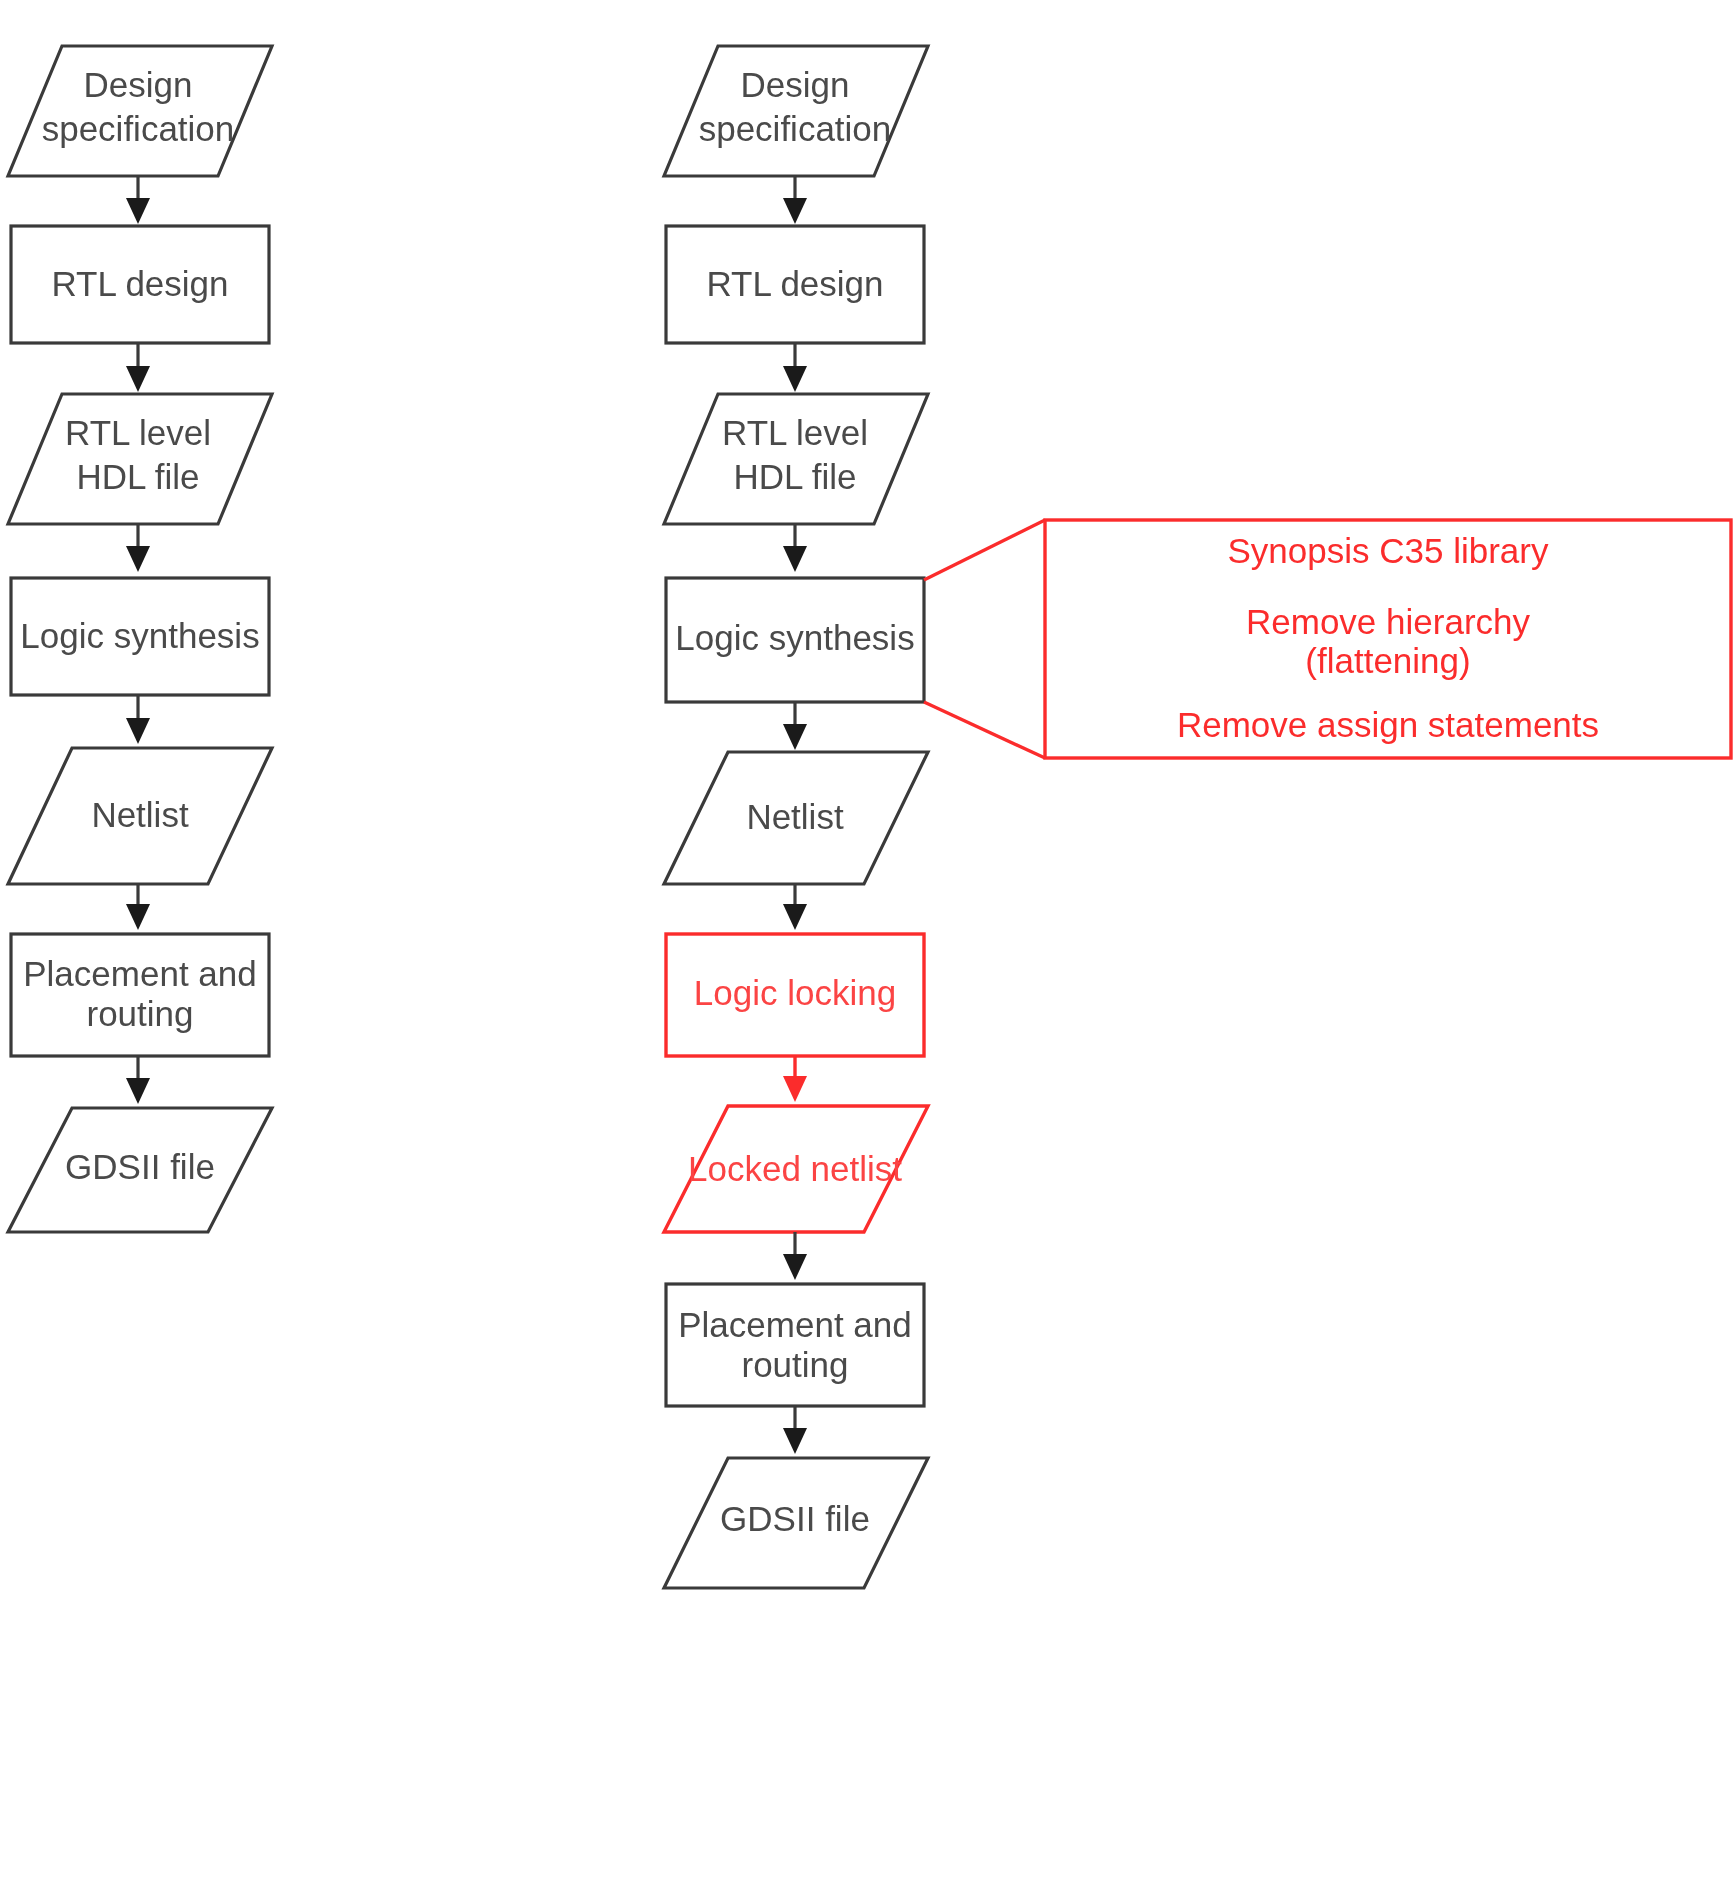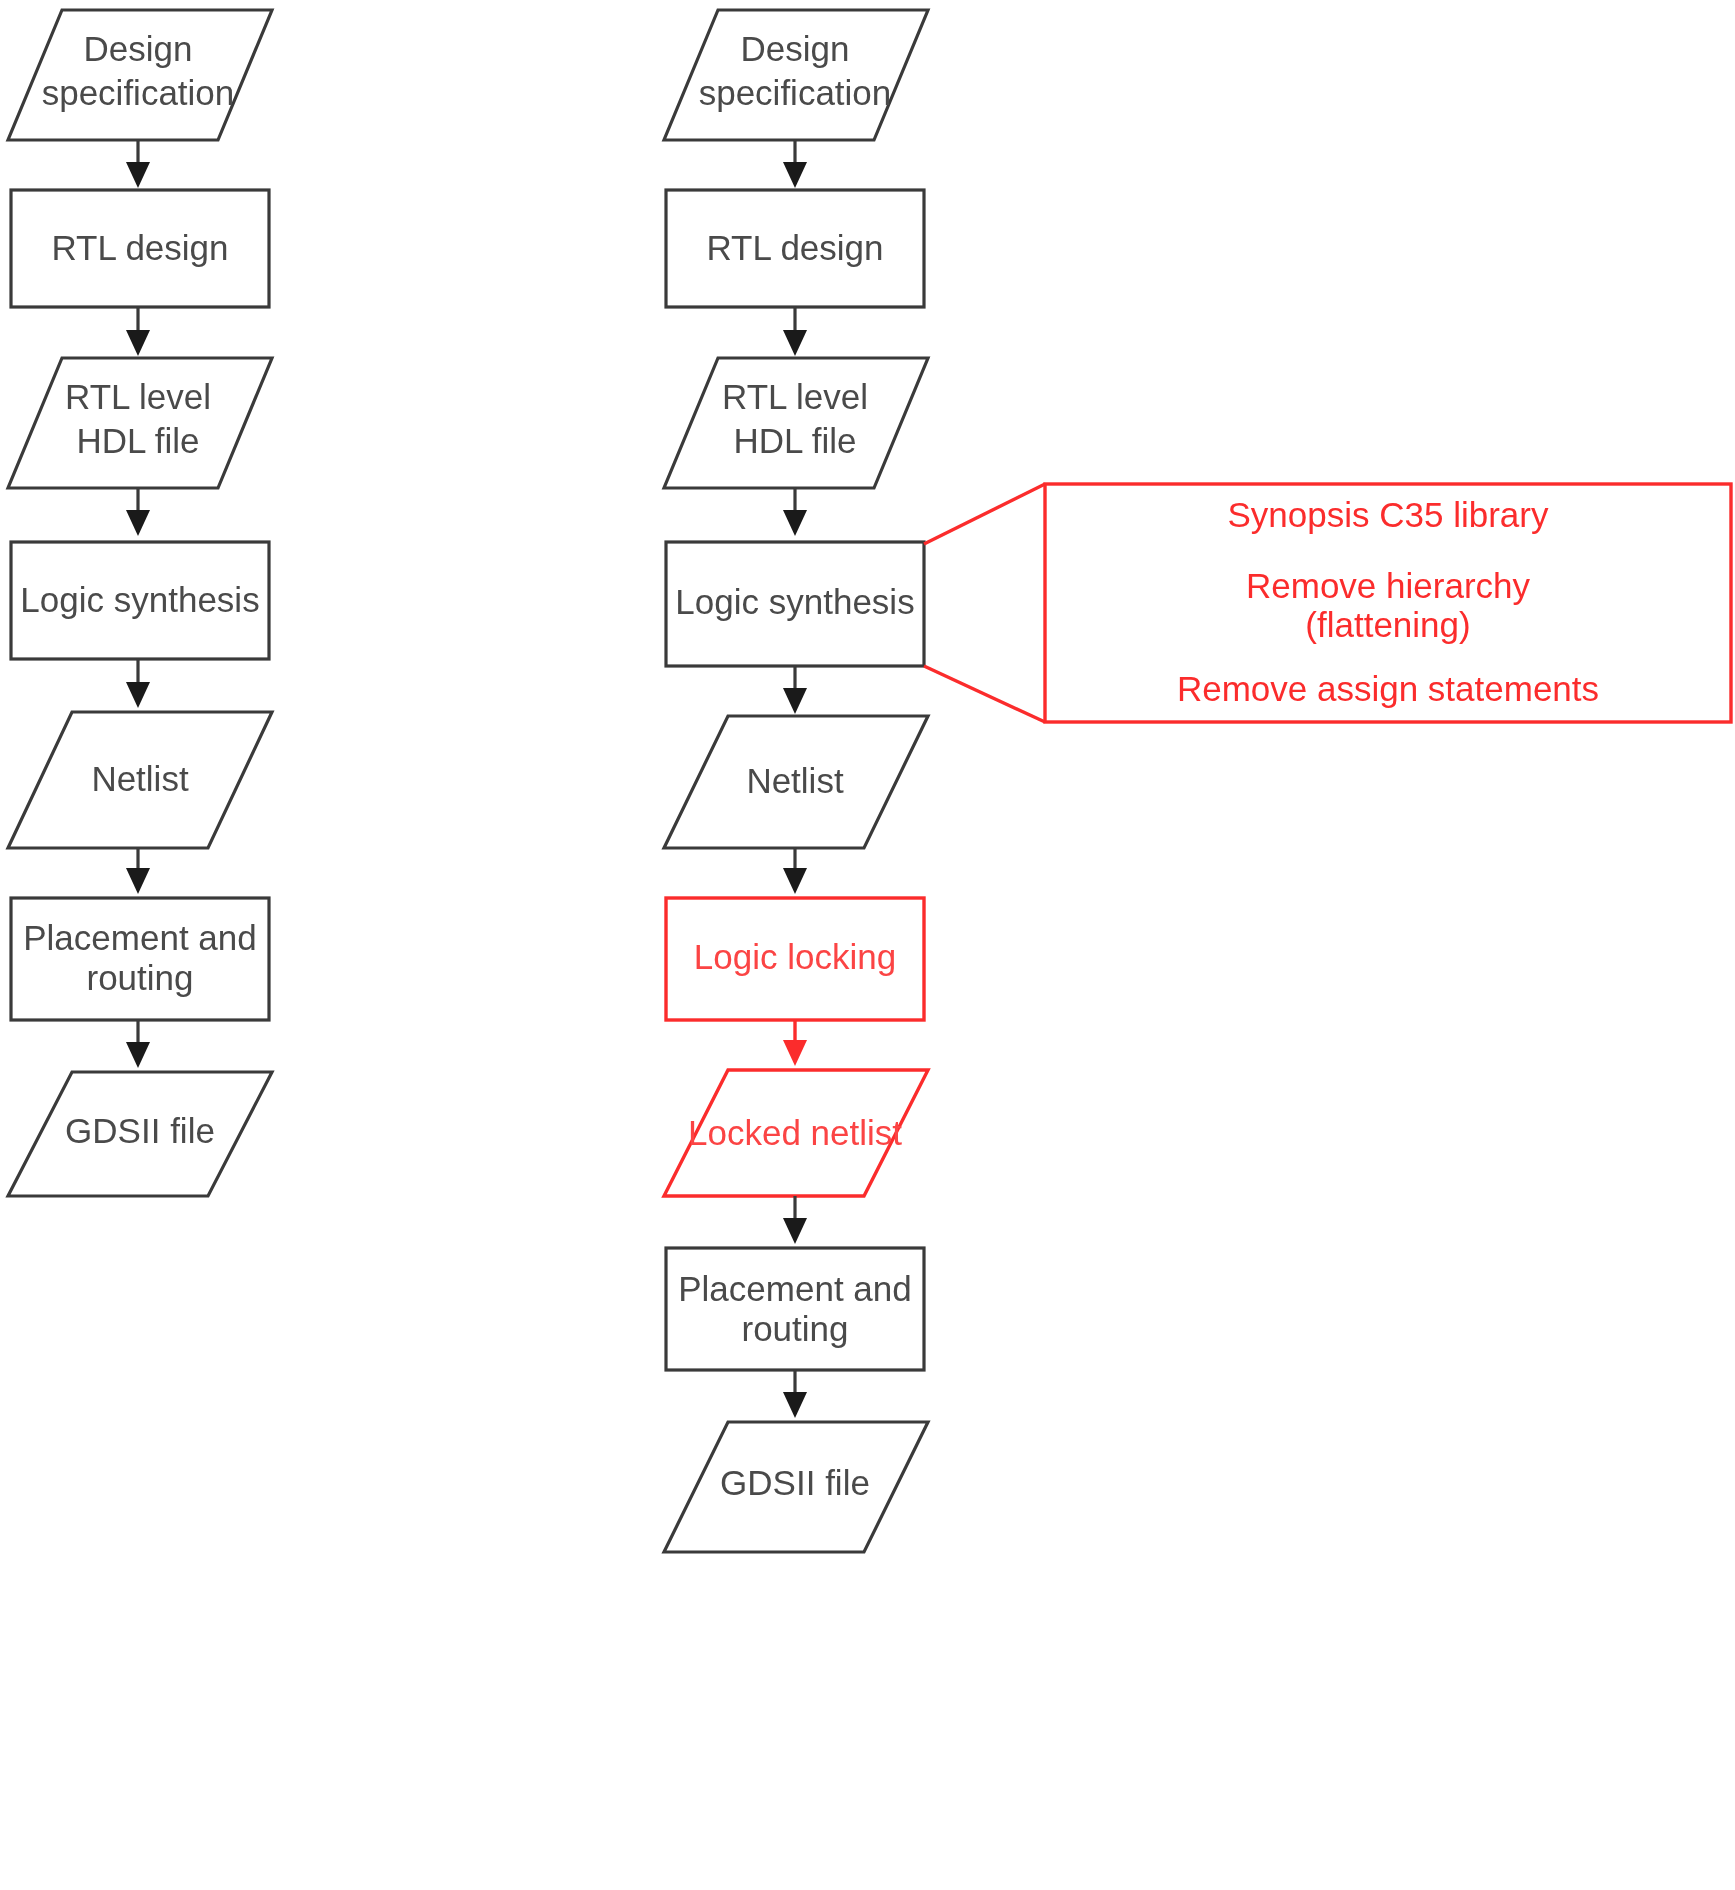--- a/index.html
+++ b/index.html
@@ -10,20 +10,21 @@
   body {
     width: 1735px;
     height: 1890px;
     font-family: "Liberation Sans", sans-serif;
     overflow: hidden;
   }
   #diagram-root {
     position: relative;
     width: 1735px;
     height: 1752px;
+    margin-top: 36px;
   }
   svg.flow-canvas {
     position: absolute;
     top: 0;
     left: 0;
     width: 1735px;
     height: 1890px;
     display: block;
   }
   .shape-outline {

